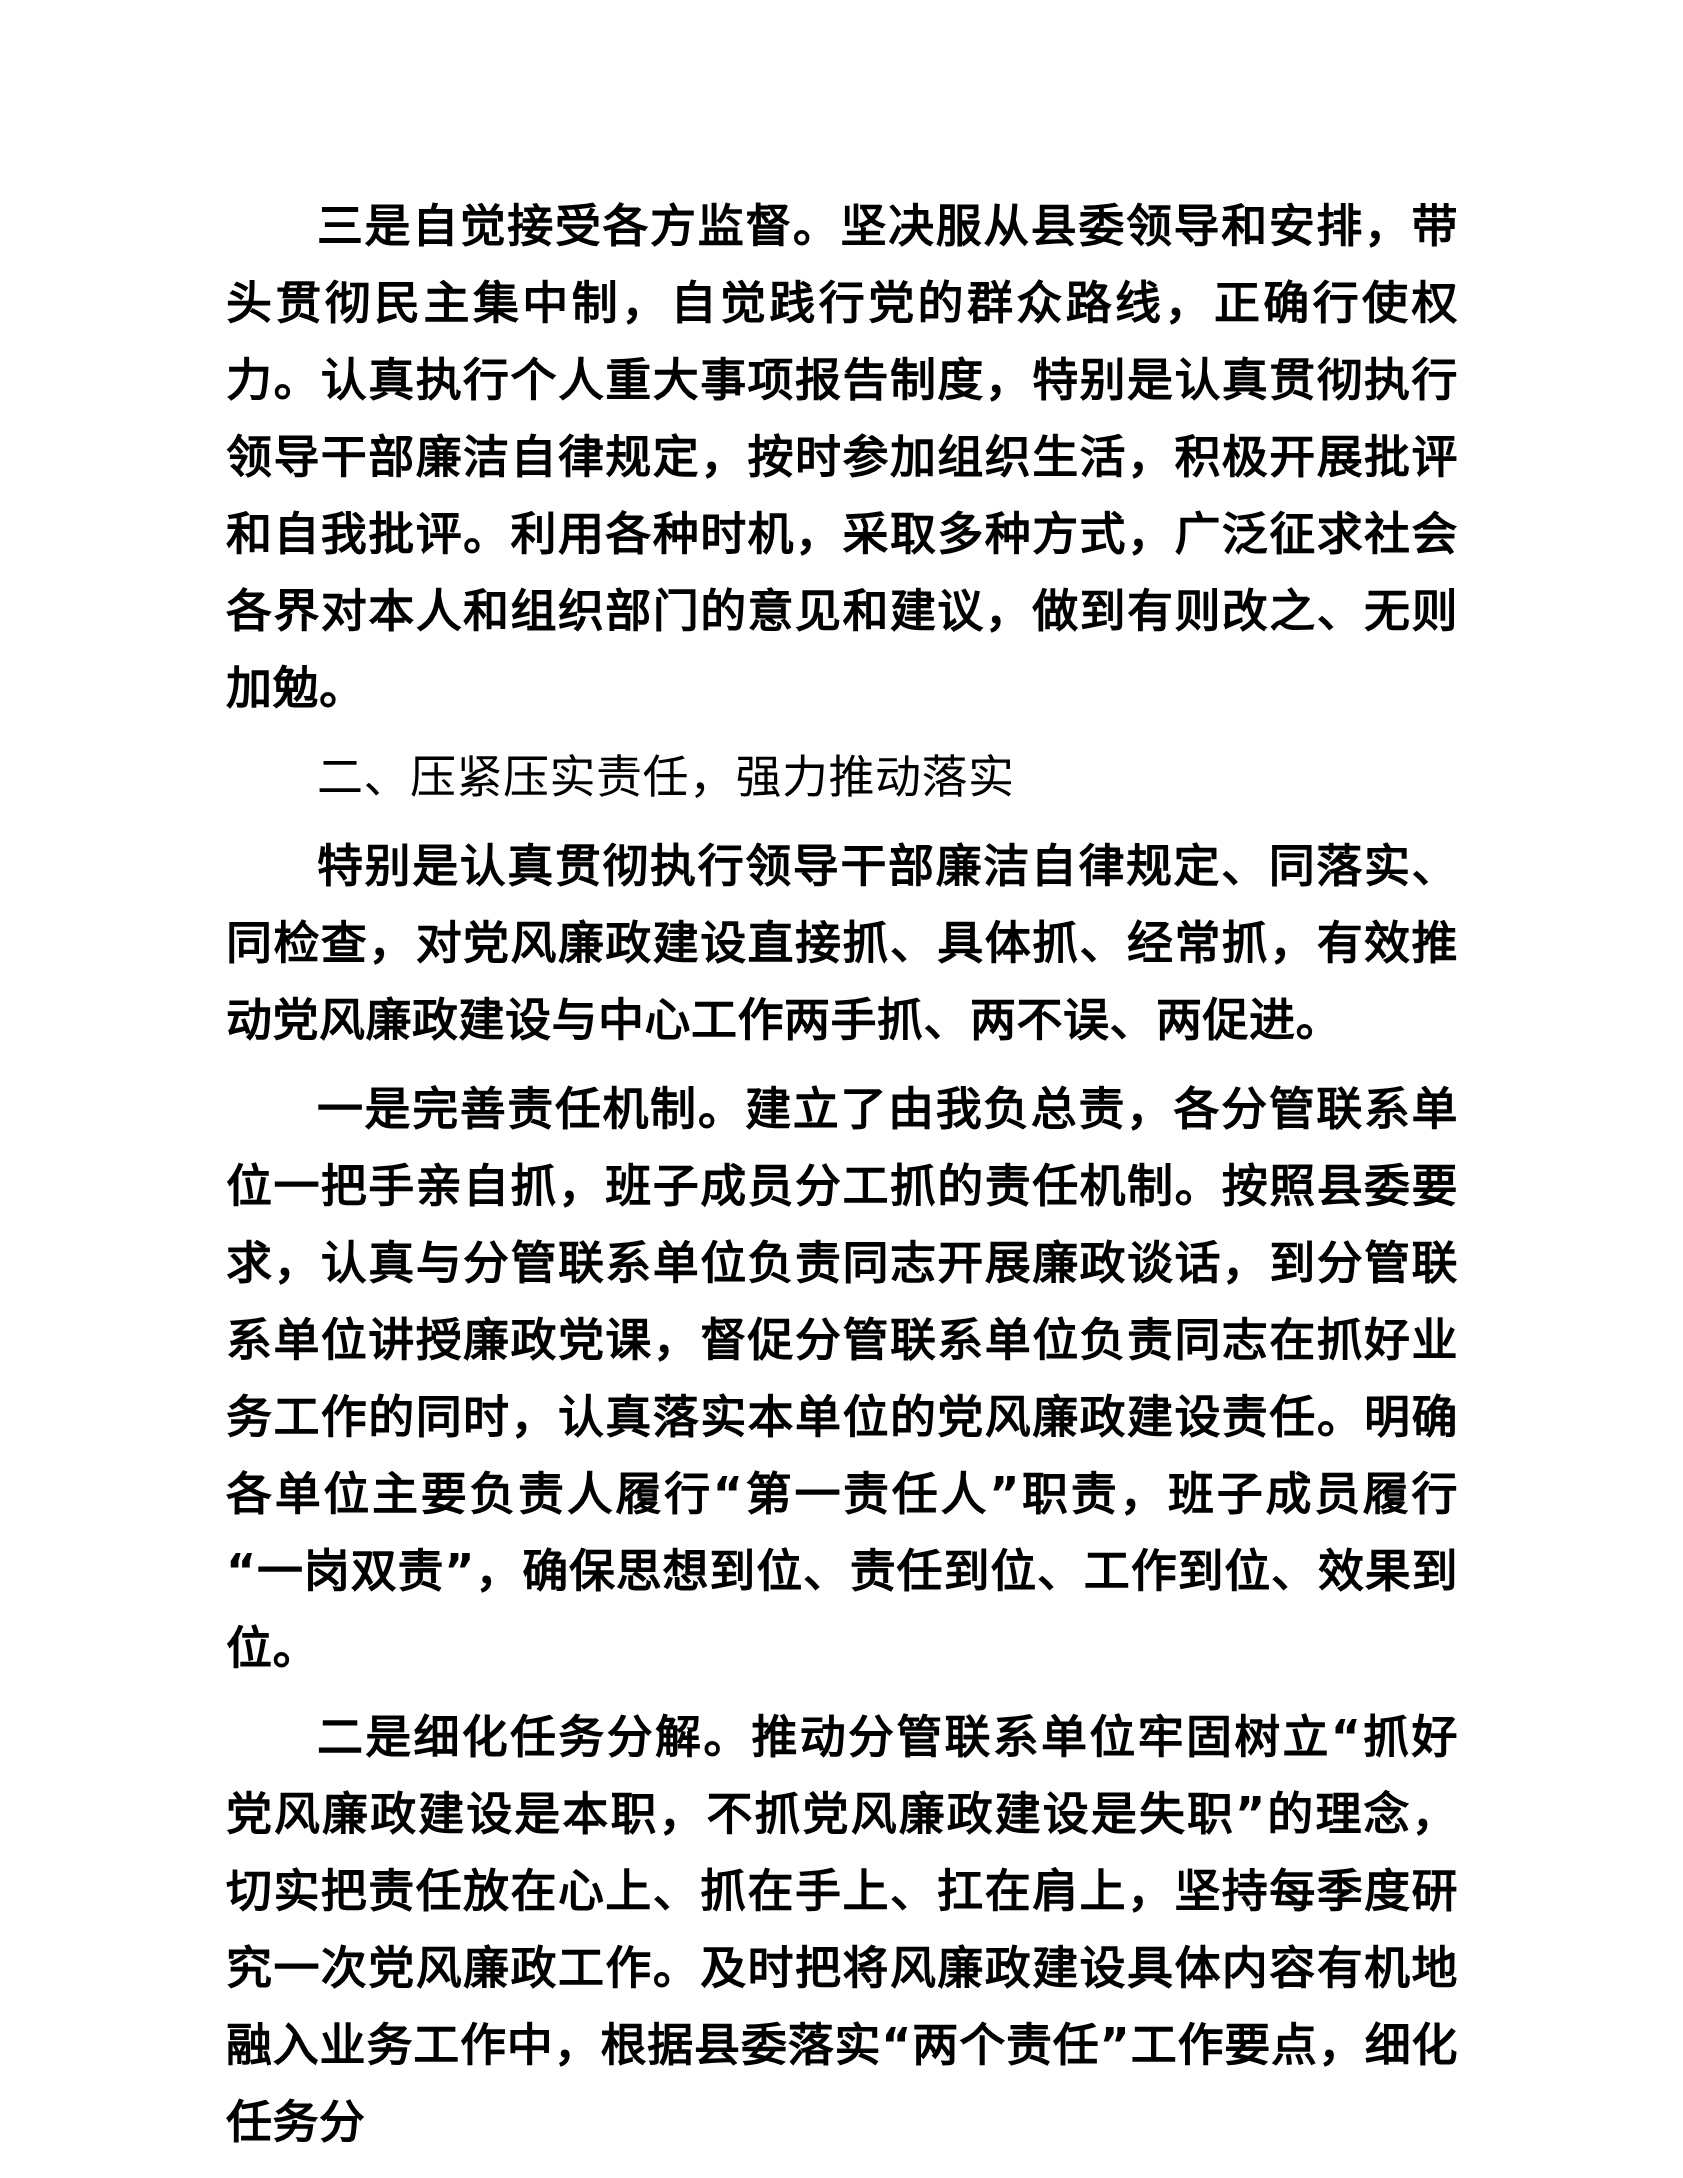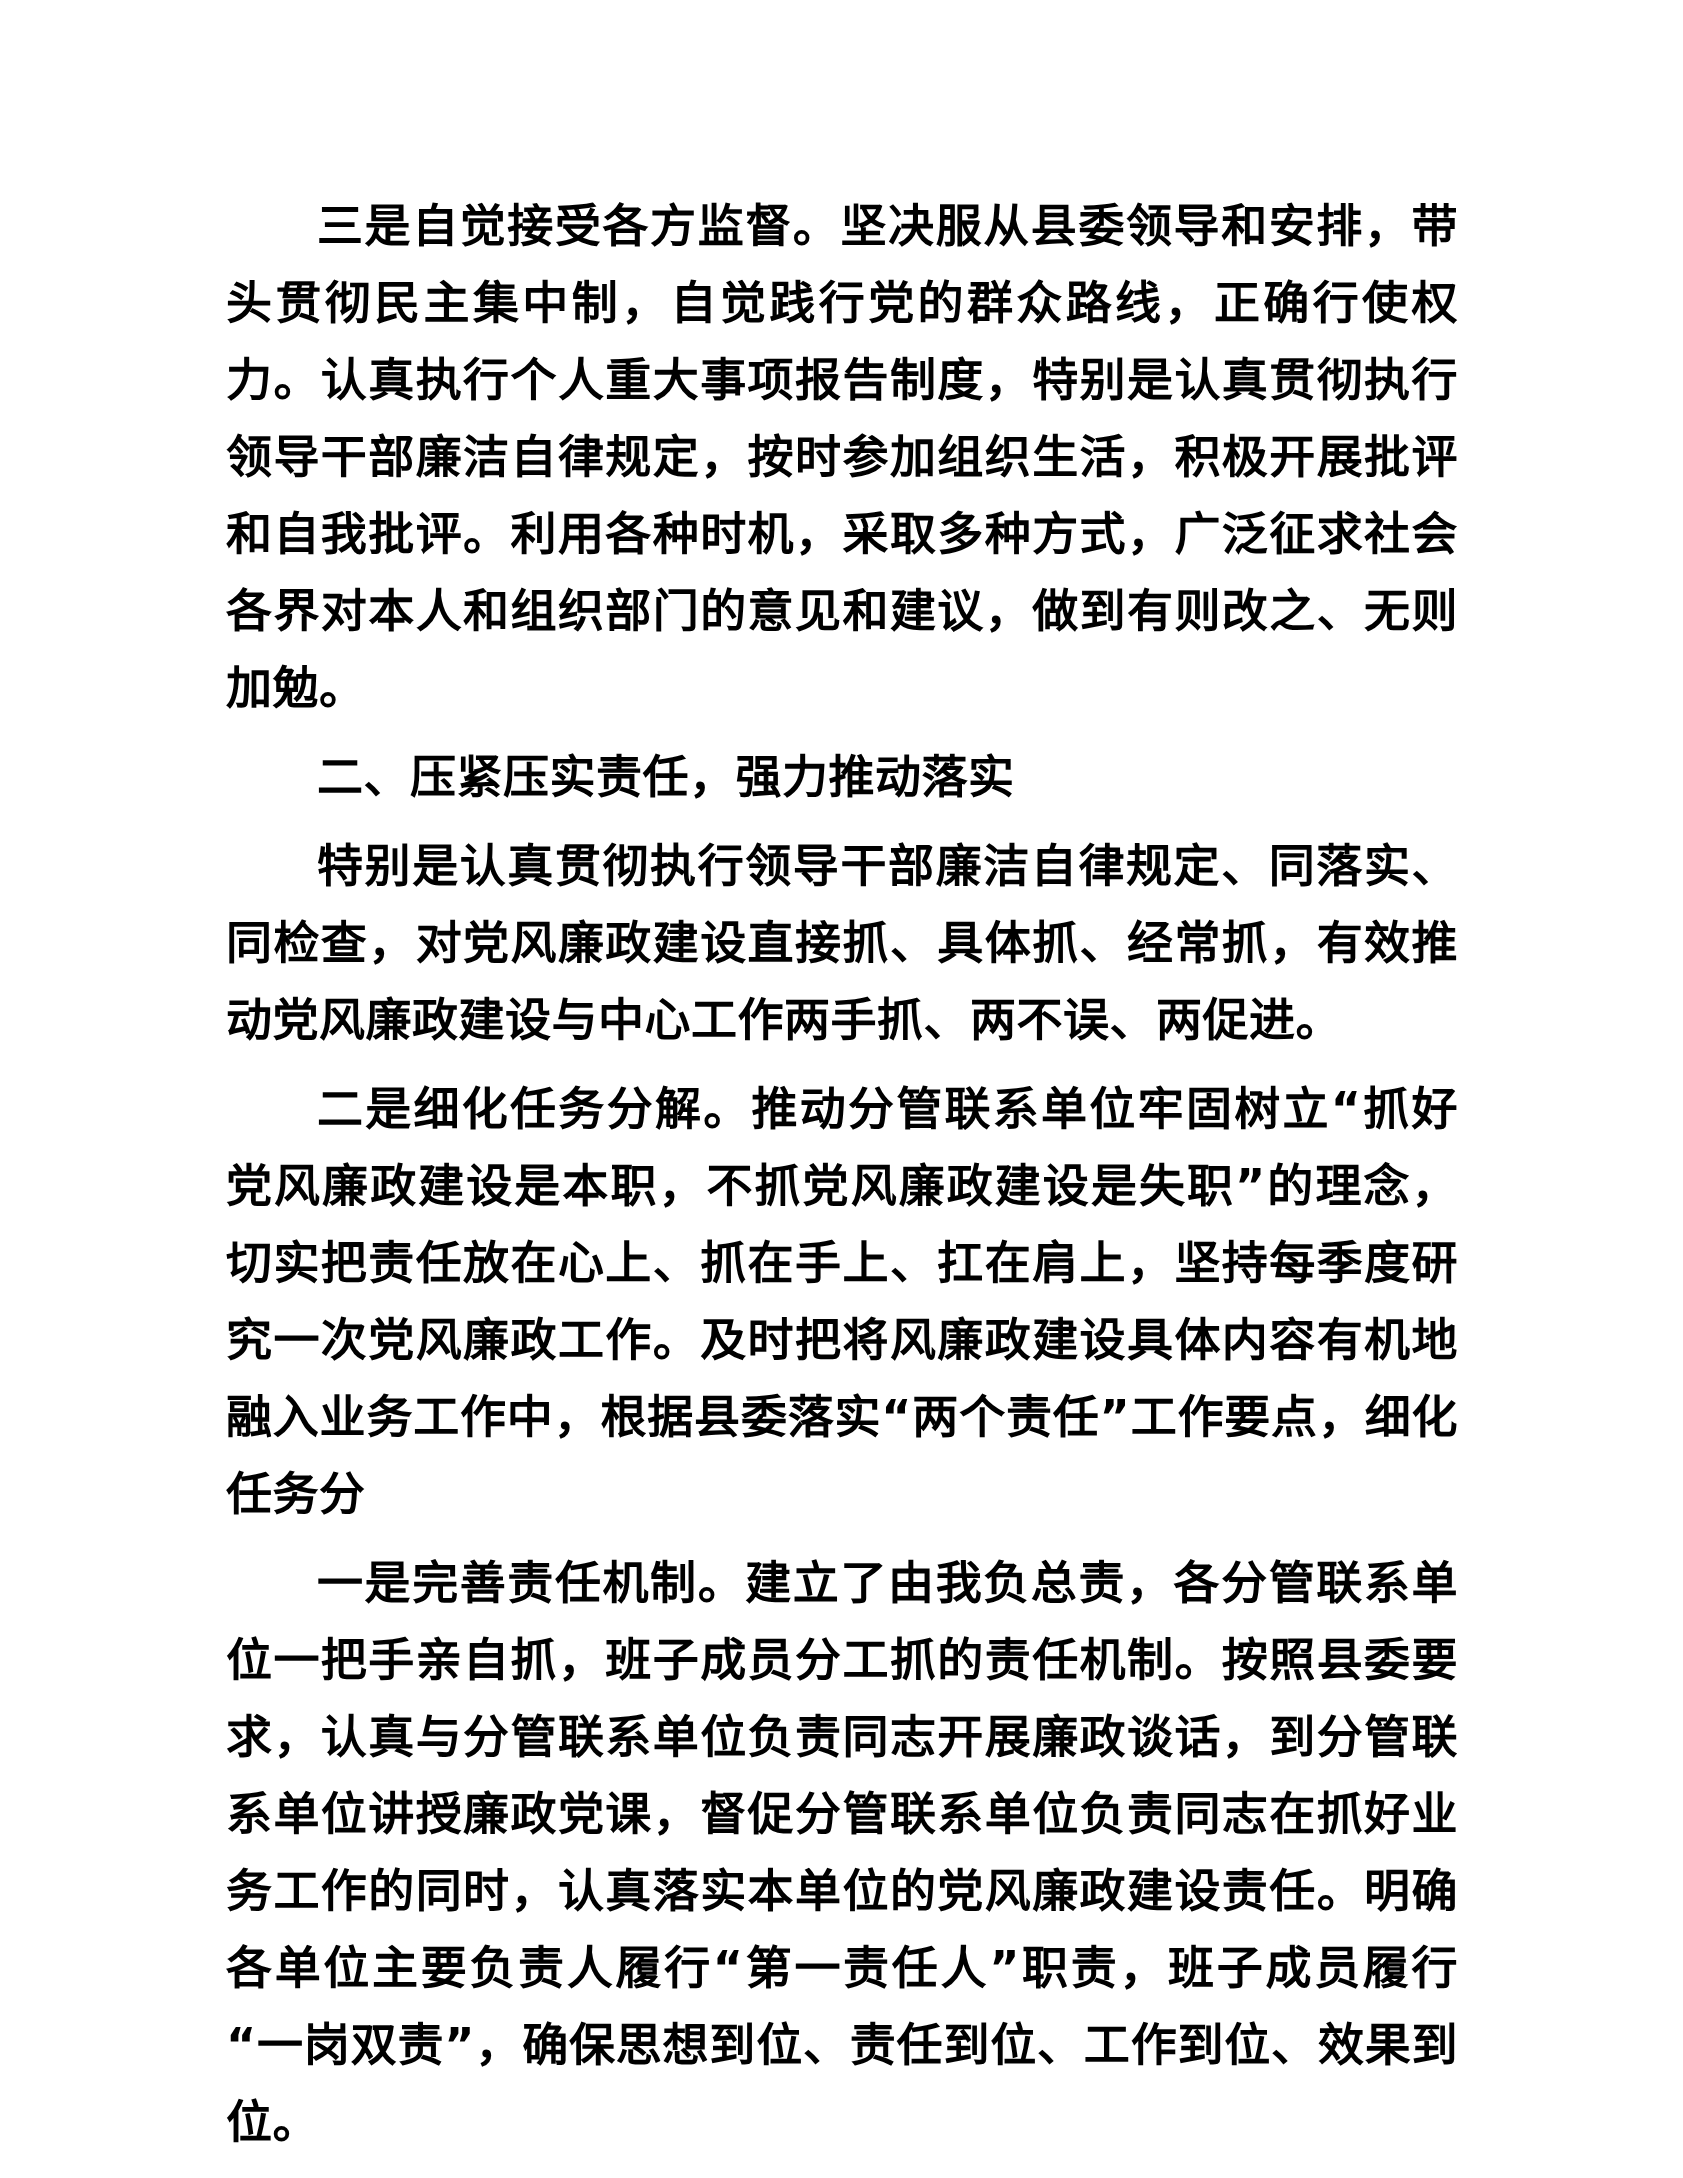--- a/index.html
+++ b/index.html
@@ -30,31 +30,31 @@
     font-size: 46px;
     line-height: 77px;
     letter-spacing: 0.5px;
     text-align: justify;
     text-justify: inter-ideograph;
     margin: 0 0 12px 0;
     text-indent: 91px;
     font-weight: 600;
   }
   .para.heading {
-    font-weight: 700;
+    font-weight: 400;
   }
   .para:last-child {
     margin-bottom: 0;
   }
 </style>
 </head>
 <body>
 
 <div class="page">
   <div class="doc-body">
     <p class="para">三是自觉接受各方监督。坚决服从县委领导和安排，带头贯彻民主集中制，自觉践行党的群众路线，正确行使权力。认真执行个人重大事项报告制度，特别是认真贯彻执行领导干部廉洁自律规定，按时参加组织生活，积极开展批评和自我批评。利用各种时机，采取多种方式，广泛征求社会各界对本人和组织部门的意见和建议，做到有则改之、无则加勉。</p>
     <p class="para heading">二、压紧压实责任，强力推动落实</p>
     <p class="para">特别是认真贯彻执行领导干部廉洁自律规定、同落实、同检查，对党风廉政建设直接抓、具体抓、经常抓，有效推动党风廉政建设与中心工作两手抓、两不误、两促进。</p>
+    <p class="para">一是完善责任机制。建立了由我负总责，各分管联系单位一把手亲自抓，班子成员分工抓的责任机制。按照县委要求，认真与分管联系单位负责同志开展廉政谈话，到分管联系单位讲授廉政党课，督促分管联系单位负责同志在抓好业务工作的同时，认真落实本单位的党风廉政建设责任。明确各单位主要负责人履行“第一责任人”职责，班子成员履行“一岗双责”，确保思想到位、责任到位、工作到位、效果到位。</p>
     <p class="para">二是细化任务分解。推动分管联系单位牢固树立“抓好党风廉政建设是本职，不抓党风廉政建设是失职”的理念，切实把责任放在心上、抓在手上、扛在肩上，坚持每季度研究一次党风廉政工作。及时把将风廉政建设具体内容有机地融入业务工作中，根据县委落实“两个责任”工作要点，细化任务分</p>
-    <p class="para">一是完善责任机制。建立了由我负总责，各分管联系单位一把手亲自抓，班子成员分工抓的责任机制。按照县委要求，认真与分管联系单位负责同志开展廉政谈话，到分管联系单位讲授廉政党课，督促分管联系单位负责同志在抓好业务工作的同时，认真落实本单位的党风廉政建设责任。明确各单位主要负责人履行“第一责任人”职责，班子成员履行“一岗双责”，确保思想到位、责任到位、工作到位、效果到位。</p>
   </div>
 </div>
 
 
 </body></html>

